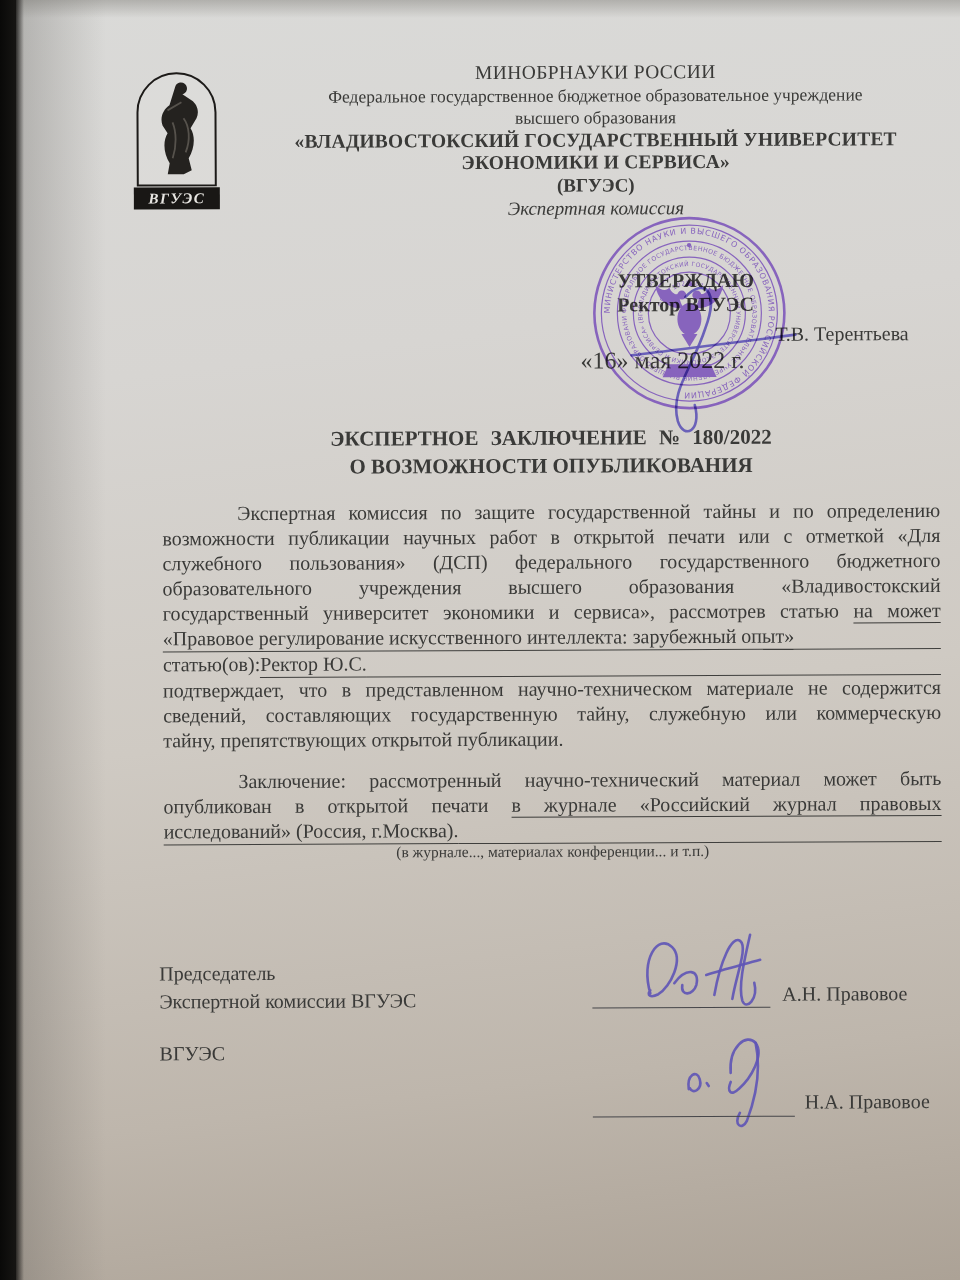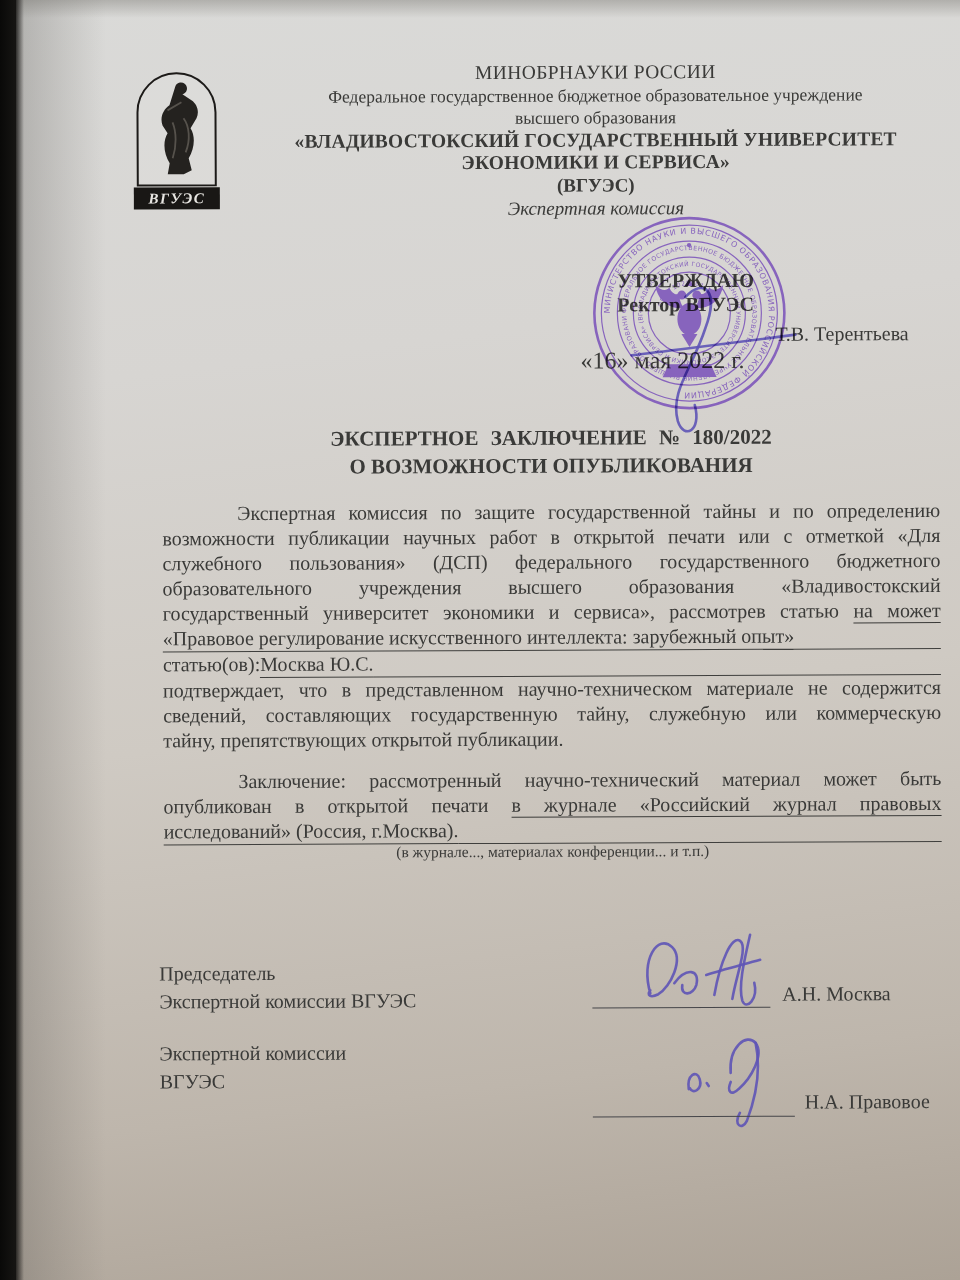--- a/index.html
+++ b/index.html
@@ -166,21 +166,21 @@
       <div class="ln">возможности публикации научных работ в открытой печати или с отметкой «Для</div>
       <div class="ln">служебного пользования» (ДСП) федерального государственного бюджетного</div>
       <div class="ln">образовательного учреждения высшего образования «Владивостокский</div>
       <div class="ln"><span>государственный университет экономики и сервиса», рассмотрев статью</span> <span class="u">на может</span></div>
       <div class="ln-flex">
         <span class="ub">«Правовое регулирование искусственного интеллекта: зарубежный опыт»</span>
         <span class="fill ub"></span>
       </div>
       <div class="ln-flex">
         <span>статью(ов): </span>
-        <span class="ub">Москва Ю.С.</span>
+        <span class="ub">Ректор Ю.С.</span>
         <span class="fill ub"></span>
       </div>
       <div class="ln">подтверждает, что в представленном научно-техническом материале не содержится</div>
       <div class="ln">сведений, составляющих государственную тайну, служебную или коммерческую</div>
       <div class="ln ln-left">тайну, препятствующих открытой публикации.</div>
     </div>
 
     <div class="body-col" style="top:768px;">
       <div class="ln indent">Заключение: рассмотренный научно-технический материал может быть</div>
       <div class="ln"><span>опубликован в открытой печати </span><span class="u">в журнале «Российский журнал правовых</span></div>
@@ -195,24 +195,23 @@
       <div>Председатель</div>
       <div>Экспертной комиссии ВГУЭС</div>
     </div>
     <svg class="ink" style="left:618px; top:928px;" width="160" height="92" viewBox="0 0 160 92">
       <path d="M28,66 C18,32 36,6 50,20 C62,32 48,60 36,67 C28,71 24,68 28,63"></path>
       <path d="M52,56 C64,40 78,42 74,58 C71,68 58,70 60,58"></path>
       <path d="M92,68 C98,34 110,8 118,14 C126,20 114,48 110,72 M128,8 C121,38 116,60 120,74 C124,84 136,72 132,56"></path>
       <path d="M84,48 C100,43 120,38 138,33"></path>
     </svg>
     <div class="sig-line" style="left:588px; top:1008px; width:178px;"></div>
-    <div class="sig-name" style="left:778px; top:984px;">А.Н. Москва</div>
+    <div class="sig-name" style="left:778px; top:984px;">А.Н. Правовое</div>
 
     <div class="sig-label" style="left:155px; top:1038px;">
-      <div>Экспертной комиссии</div>
       <div>ВГУЭС</div>
     </div>
     <svg class="ink" style="left:668px; top:1028px;" width="135" height="102" viewBox="0 0 135 102">
       <path d="M16,62 C14,48 24,42 27,52 C30,62 20,68 17,61"></path>
       <path d="M34,56 l2,3"></path>
       <path d="M58,46 C56,20 74,6 83,16 C92,28 78,52 66,62 C58,70 54,64 58,55"></path>
       <path d="M83,16 C88,40 84,68 74,94 C69,104 60,98 67,86"></path>
     </svg>
     <div class="sig-line" style="left:588px; top:1117px; width:202px;"></div>
     <div class="sig-name" style="left:800px; top:1092px;">Н.А. Правовое</div>

